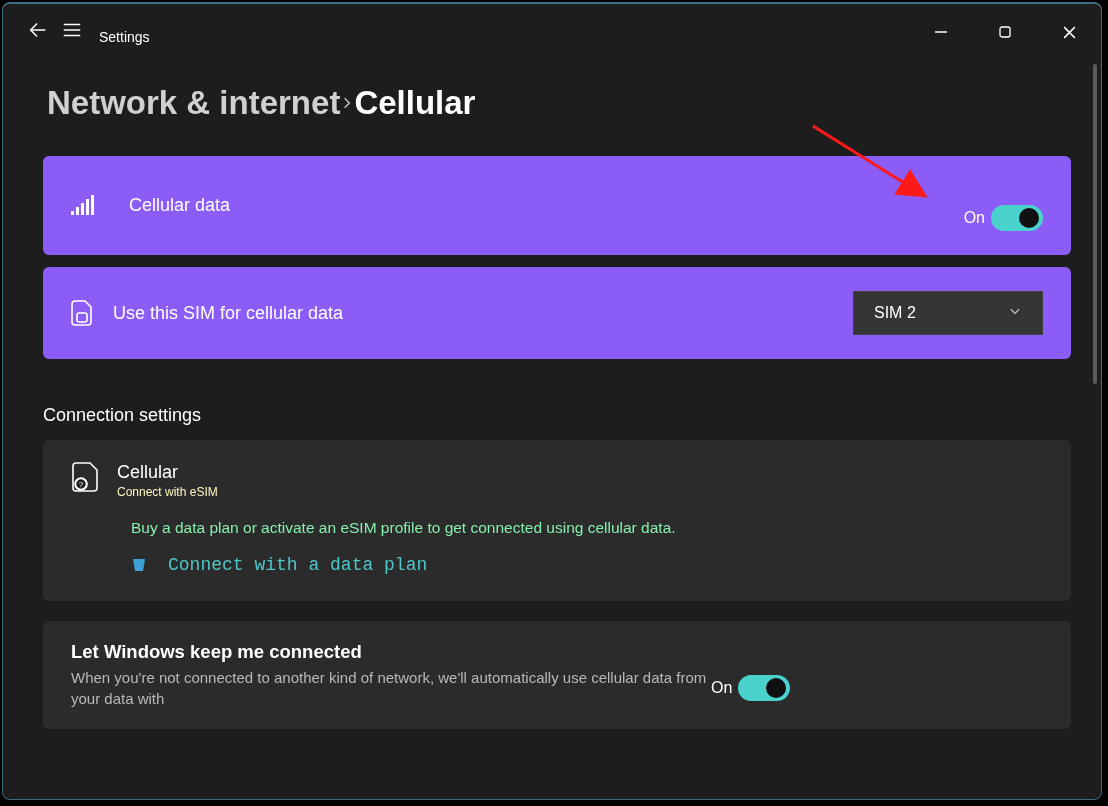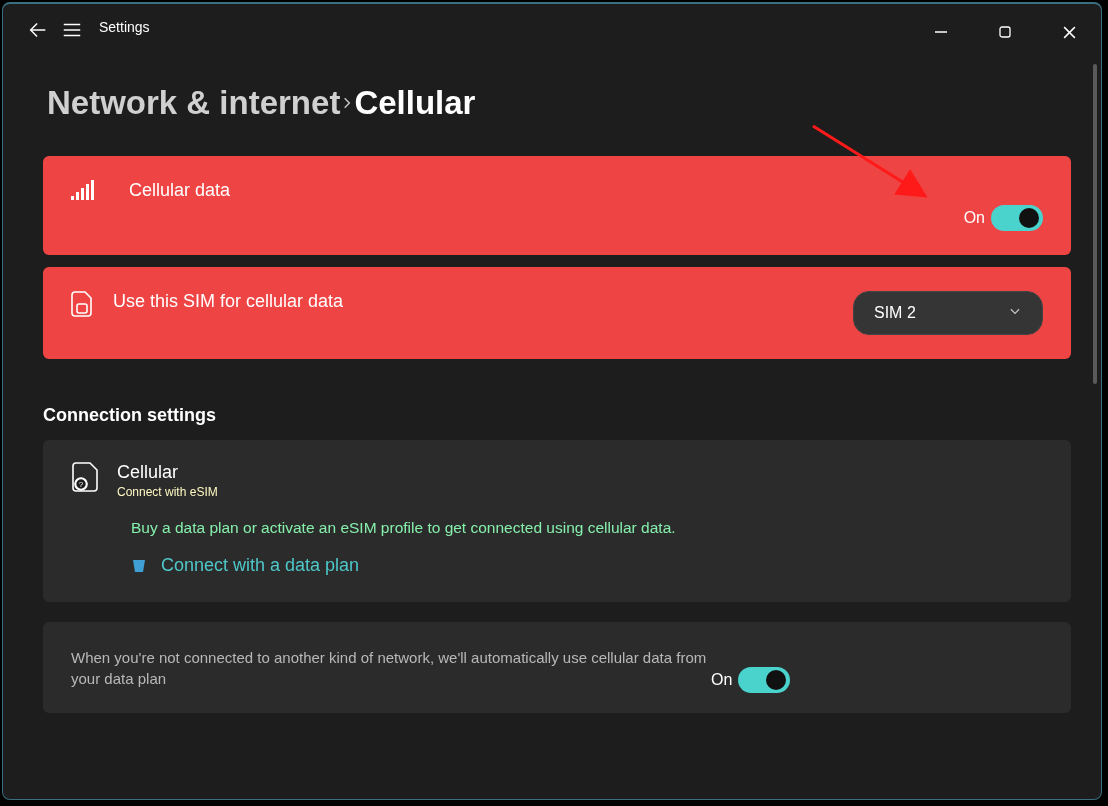--- a/index.html
+++ b/index.html
@@ -13,80 +13,80 @@
     border-top: 2px solid #3b6e80;
     border-radius: 8px;
     overflow: hidden;
   }
   
   .titlebar {
     display: flex; align-items: center;
     height: 56px;
     padding-left: 24px;
   }
-  .tb-left { display: flex; align-items: flex-start; gap: 12px; }
+  .tb-left { display: flex; align-items: flex-end; gap: 12px; }
   .tb-back svg, .tb-menu svg { stroke: #fff; }
   .tb-title { font-size: 14px; color: #fff; margin-left: 4px; }
   .tb-right { margin-left: auto; display: flex; }
   .tb-btn { width: 64px; height: 48px; display: flex; align-items: center; justify-content: center; cursor: pointer; }
   .tb-btn svg { stroke: #fff; }
   
   .breadcrumb {
     display: flex; align-items: center; 
     padding: 24px 44px 34px 44px;
   }
   .bc-parent { font-size: 33px; font-weight: 600; color: #d0d0d0; cursor: pointer; }
   .bc-arrow { color: #d0d0d0; font-size: 20px; }
   .bc-current { font-size: 33px; font-weight: 700; color: #fff; }
   
   .content { padding: 0 30px 0 40px; height: calc(100% - 56px - 96px); overflow-y: auto; position: relative; }
   .card {
-    background: #ef4444;
+    background: #8b5cf6;
     border-radius: 6px;
     padding: 24px 28px;
-    display: flex; 
+    display: flex; align-items: center;
     margin-bottom: 12px;
   }
   .card .icon-slot { width: 42px; display: flex; justify-content: flex-start; }
   .card .label { font-size: 18px; color: #fff; flex: 0 1 auto; }
   .card .spacer { flex: 1; }
   .toggle-row { display: flex; align-items: center; gap: 6px; margin-top: 25px; }
   .toggle-state { font-size: 16px; color: #fff; }
   .toggle {
     width: 52px; height: 26px; border-radius: 13px;
     background: #49d3cc;
     position: relative; cursor: pointer;
   }
   .toggle .knob {
     position: absolute; top: 3px; right: 4px;
     width: 20px; height: 20px; border-radius: 50%;
     background: #111;
   }
   .select {
     background: #353535;
     border: 1px solid #444;
-    border-radius: 16px;
+    border-radius: 0;
     padding: 12px 20px;
     min-width: 190px;
     display: flex; align-items: center; justify-content: space-between;
     cursor: pointer;
     font-size: 16px; color: #fff;
   }
   .select .chev { margin-left: 30px; }
-  .section-title { font-size: 18px; font-weight: 700; color: #fff; margin: 46px 0 14px 0; }
+  .section-title { font-size: 18px; font-weight: 400; color: #fff; margin: 46px 0 14px 0; }
   .conn-card {
     background: #2b2b2b;
     border-radius: 6px;
     padding: 22px 28px 26px 28px;
   }
   .conn-head { display: flex; align-items: flex-start; gap: 18px; }
   .conn-title { font-size: 18px; color: #fff; margin-bottom: 2px; }
   .conn-sub { font-size: 12px; color: #fef9c3; }
   .conn-desc { font-size: 15.5px; color: #86efac; margin: 20px 0 18px 60px; }
-  .link-row { display: flex; align-items: center; gap: 12px; margin-left: 60px; }
+  .link-row { display: flex; align-items: center; gap: 19px; margin-left: 60px; font-family: Liberation Mono, monospace; }
   .link-icon { width: 18px; display:flex; }
   .link { color: #4fc7c9; font-size: 18px; cursor: pointer; }
   .keep-card {
     background: #2b2b2b;
     border-radius: 6px;
     padding: 20px 28px;
     margin-top: 20px;
     display: flex; align-items: center;
   }
   .keep-text .kt-title { font-size: 18.5px; font-weight: 600; color: #fff; margin-bottom: 4px; }
@@ -219,21 +219,22 @@
           <svg width="16" height="16" viewBox="0 0 16 16" fill="#3fa0d6">
               <path d="M2 2 h12 l-2 12 h-8 z"></path>
             </svg>
         </div>
         <span class="link">Connect with a data plan</span>
       </div>
     </div>
 
     <div class="keep-card">
       <div class="keep-text">
-        <div class="kt-desc">When you're not connected to another kind of network, we'll automatically use cellular data from your data plan</div>
+        <div class="kt-title">Let Windows keep me connected</div>
+        <div class="kt-desc">When you're not connected to another kind of network, we'll automatically use cellular data from your data with</div>
       </div>
       <div class="spacer"></div>
       <div class="toggle-row">
         <span class="toggle-state">On</span>
         <div class="toggle">
           <div class="knob"></div>
         </div>
       </div>
     </div>
 

